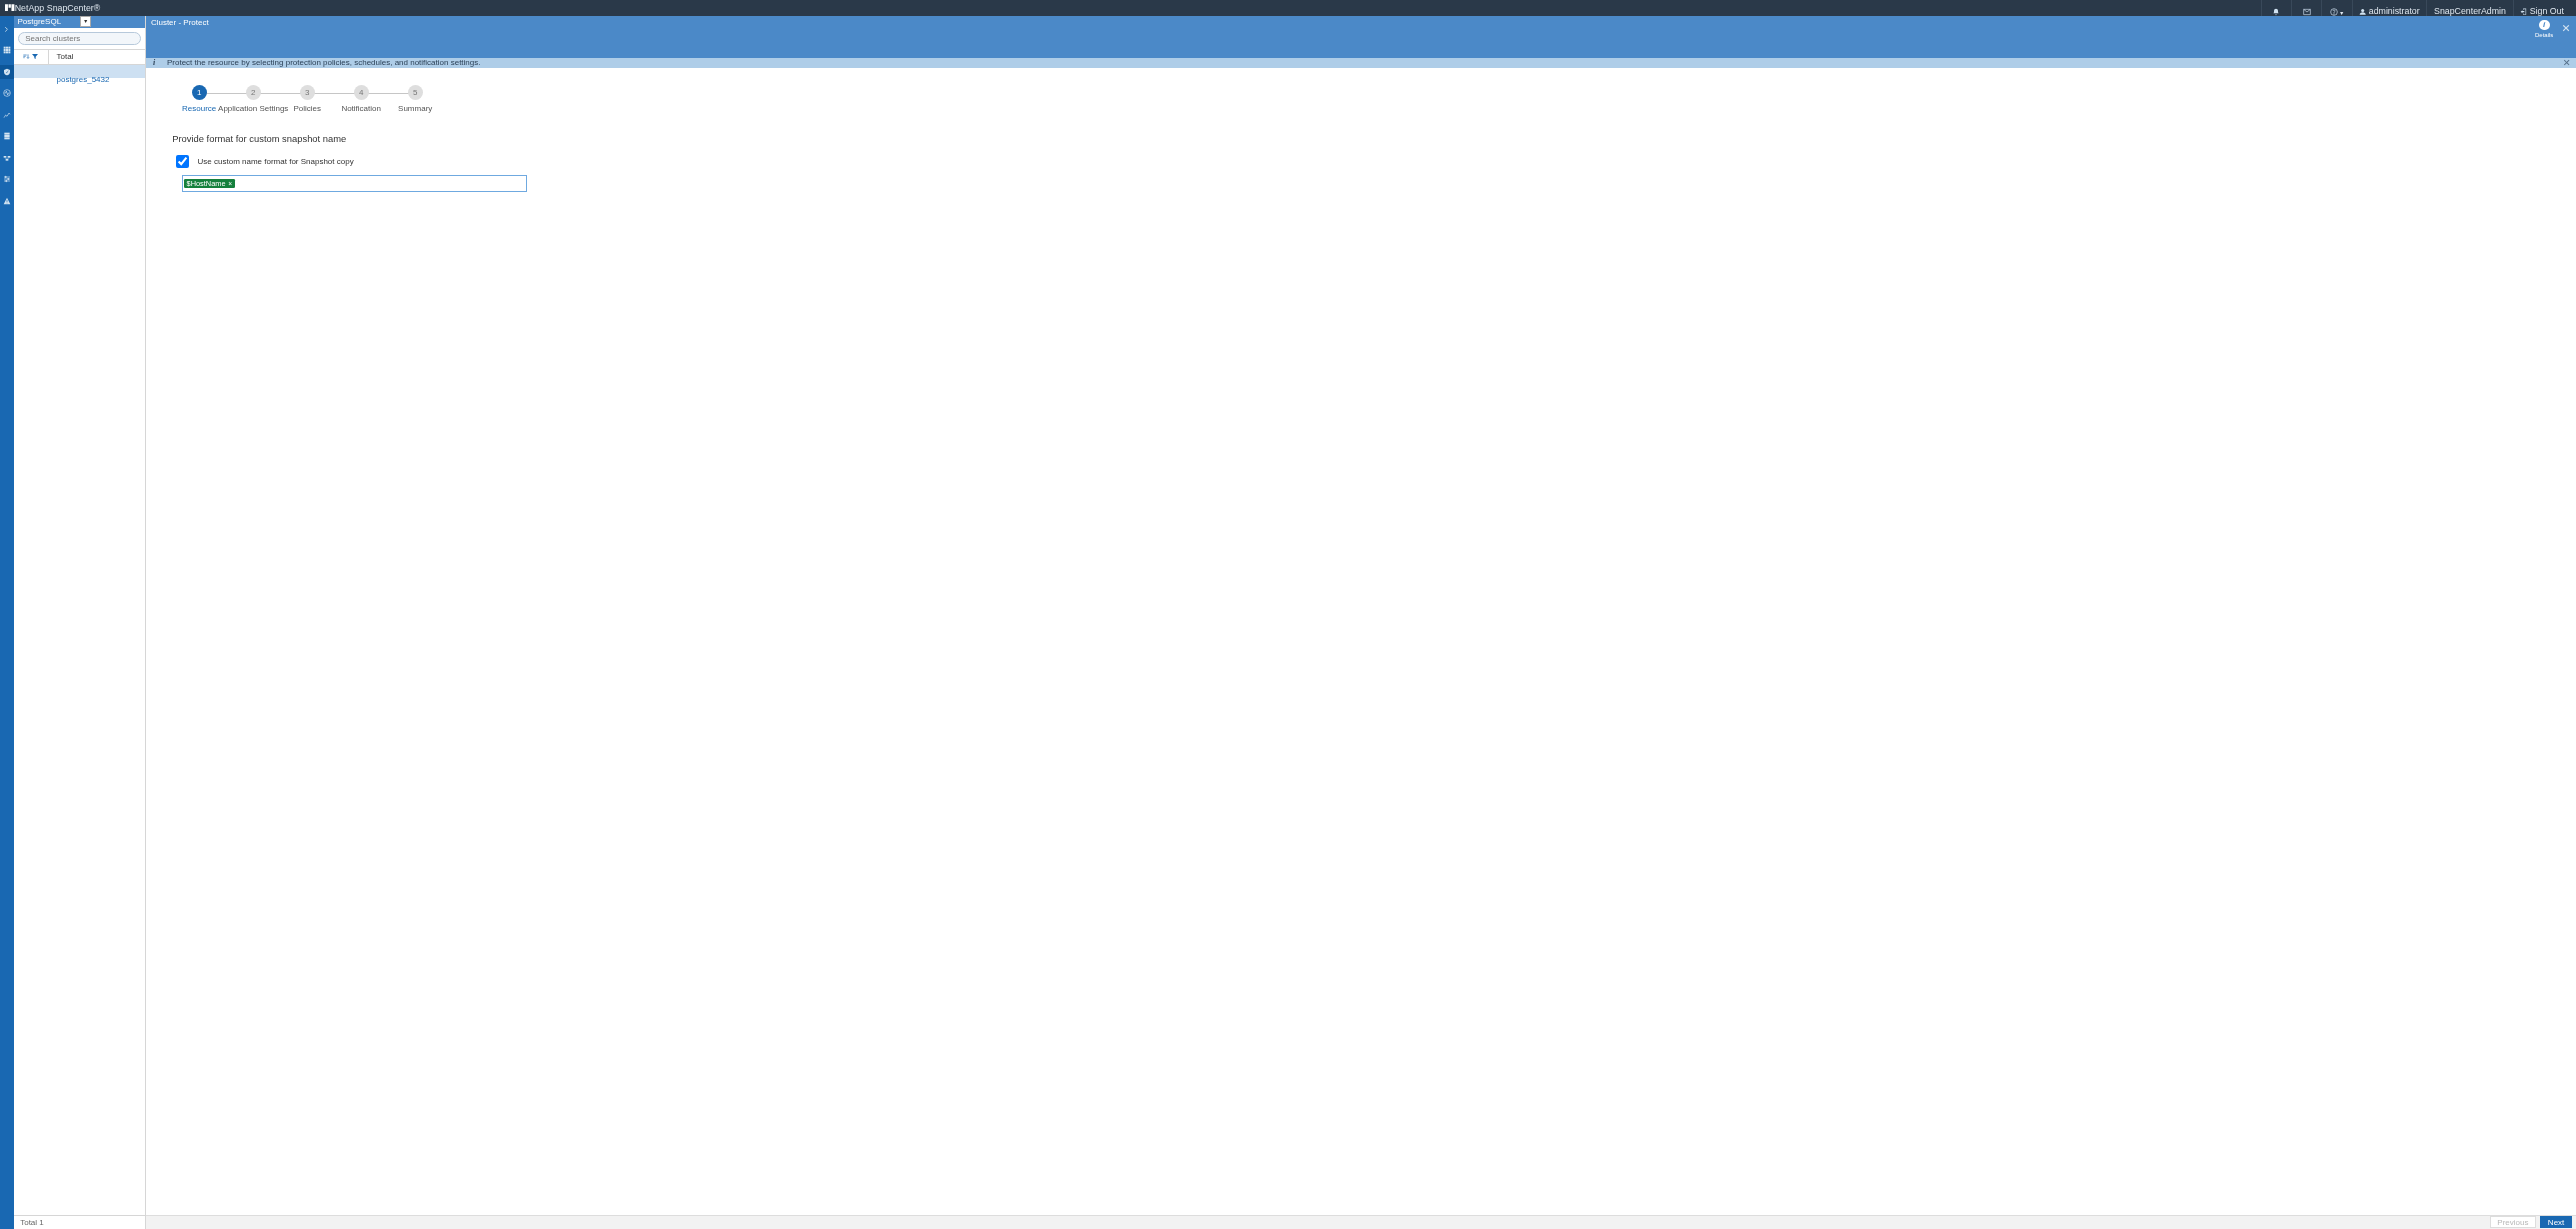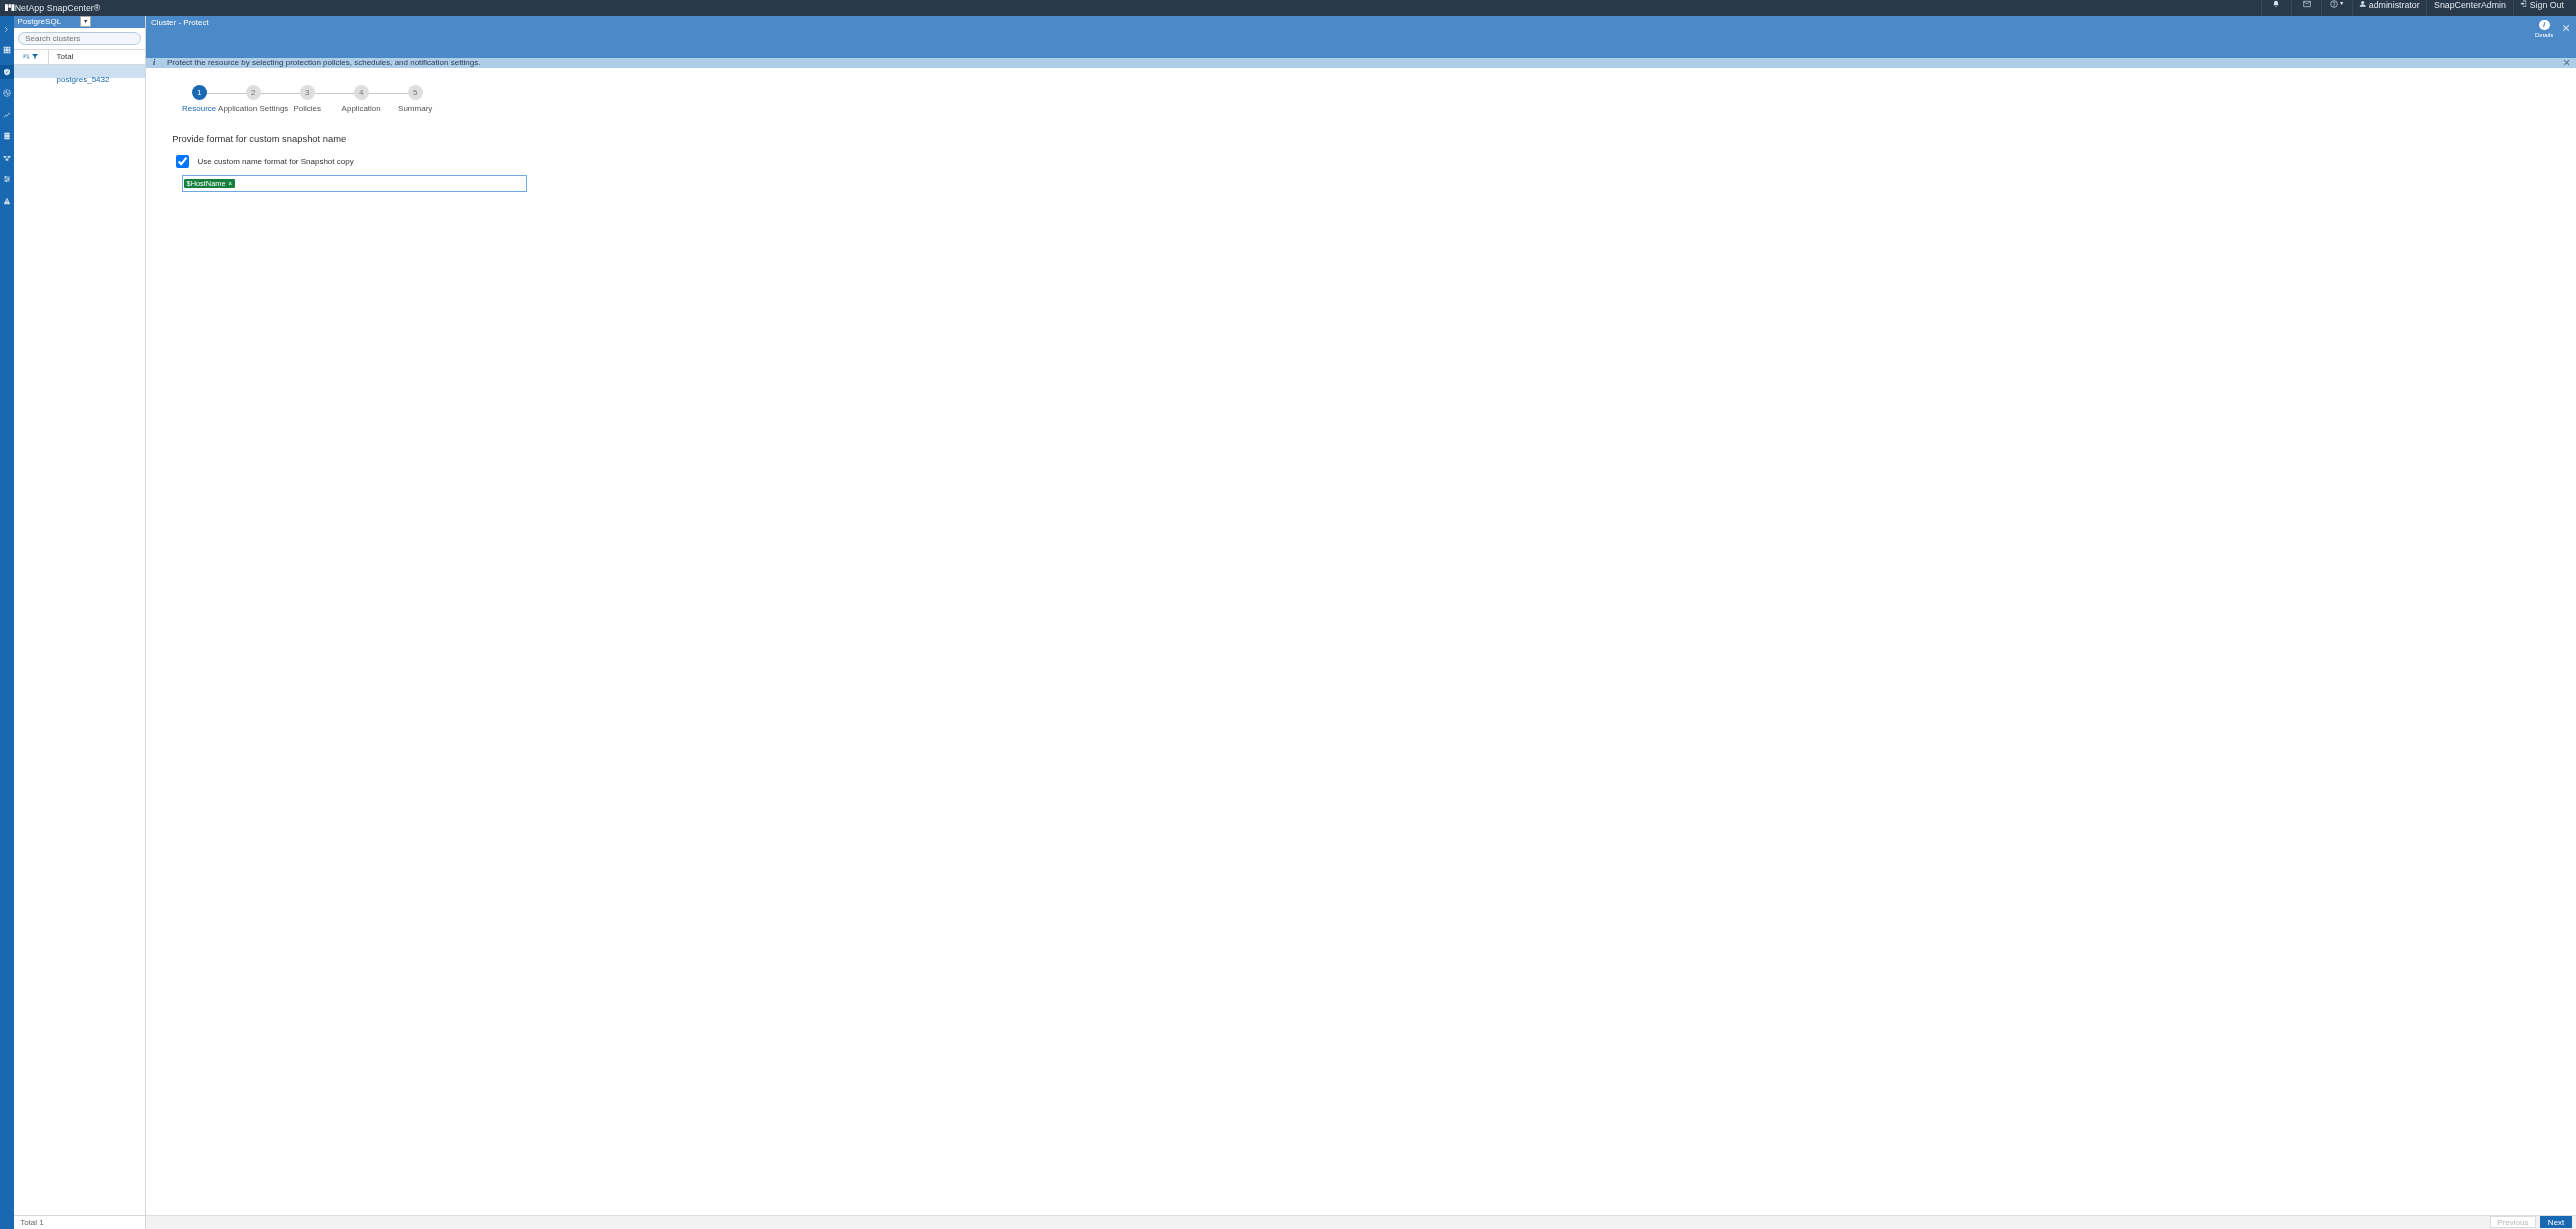--- a/index.html
+++ b/index.html
@@ -2,21 +2,21 @@
 <html><head>
 <meta charset="utf-8">
 <style>
 html,body{margin:0;padding:0;height:100%;font-family:"Segoe UI",Arial,sans-serif;font-size:8.8px;color:#333;}
 body{display:flex;flex-direction:column;overflow:hidden;}
 .top-bar{height:15.5px;background:#2a3949;display:flex;align-items:center;color:#e0e8f0;padding:0 5.4px;font-size:8.8px;}
 .top-bar .brand{display:flex;align-items:center;gap:2.7px;}
 .top-bar .brand .netapp-logo{font-weight:bold;letter-spacing:0;font-size:8.8px;display:inline-flex;align-items:center;}
 .top-bar .brand .netapp-logo svg{height:7.4px;width:auto;margin-right:0;}
 .top-bar .spacer{flex:1;}
-.top-bar .tb-item{padding:0 6.7px;height:15.5px;display:flex;align-items:flex-start;cursor:pointer;border-left:0.7px solid #39495a;}
+.top-bar .tb-item{padding:0 6.7px;height:15.5px;display:flex;align-items:flex-end;cursor:pointer;border-left:0.7px solid #39495a;}
 .top-bar .tb-icon{width:16px;justify-content:center;}
 .main-wrap{flex:1;display:flex;overflow:hidden;}
 .nav-rail{width:13.5px;background:#1968b2;display:flex;flex-direction:column;align-items:center;padding-top:6.7px;gap:8px;color:#d2e3f1;position:relative;}
 .nav-rail .rail-item{width:13.5px;height:13.5px;display:flex;align-items:center;justify-content:center;cursor:pointer;}
 .nav-rail .rail-item.active{background:#0d5699;border-left:2px solid #aecde8;margin-left:-2px;}
 .left-panel{width:131px;background:#fff;display:flex;flex-direction:column;border-right:0.7px solid #d6d6d6;}
 .left-panel .lp-hdr{background:#4b89c8;height:12px;display:flex;align-items:center;padding:0 4px;gap:4px;color:#fff;}
 .lp-dropdown{display:flex;align-items:center;gap:19px;}
 .lp-dropdown .dd-label{font-size:8px;}
 .lp-dropdown .dd-btn{width:9.4px;height:9.4px;background:#fff;color:#333;display:flex;align-items:center;justify-content:center;border:0.7px solid #aaa;font-size:5.4px;cursor:pointer;}
@@ -238,21 +238,21 @@
         <div class="step">
           <div class="circle">2</div>
           <div class="label">Application Settings</div>
         </div>
         <div class="step">
           <div class="circle">3</div>
           <div class="label">Policies</div>
         </div>
         <div class="step">
           <div class="circle">4</div>
-          <div class="label">Application</div>
+          <div class="label">Notification</div>
         </div>
         <div class="step">
           <div class="circle">5</div>
           <div class="label">Summary</div>
         </div>
       </div>
 
       <div class="form-sec">
         <h4>Provide format for custom snapshot name</h4>
         <div class="chk-row">

